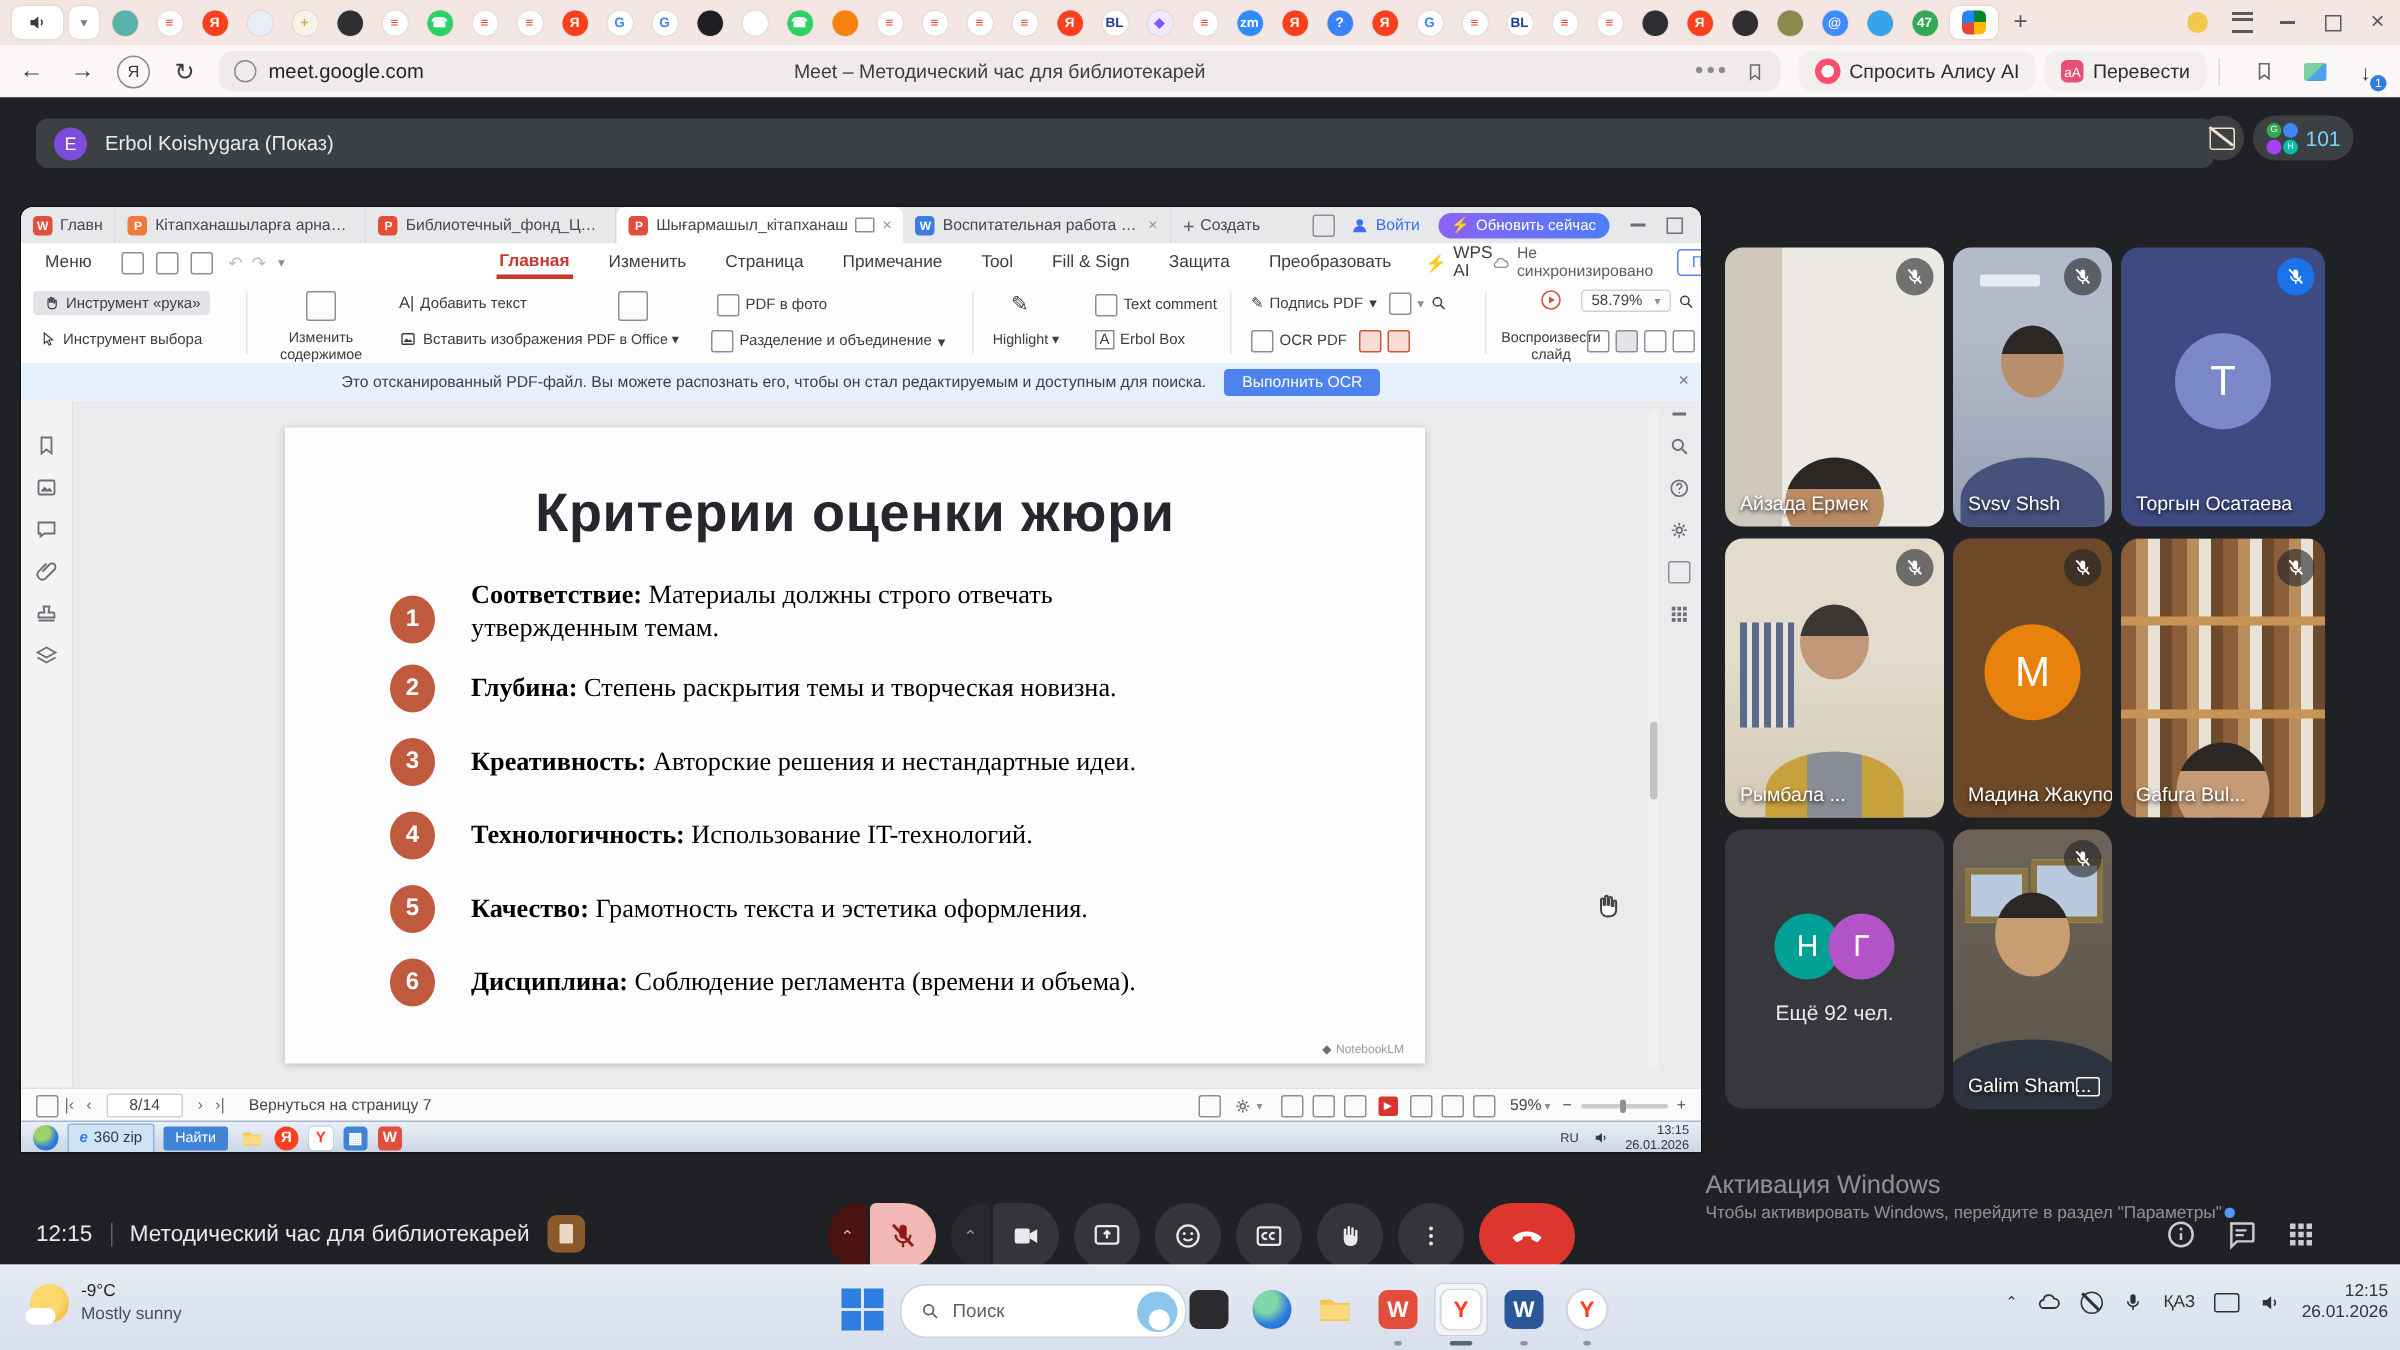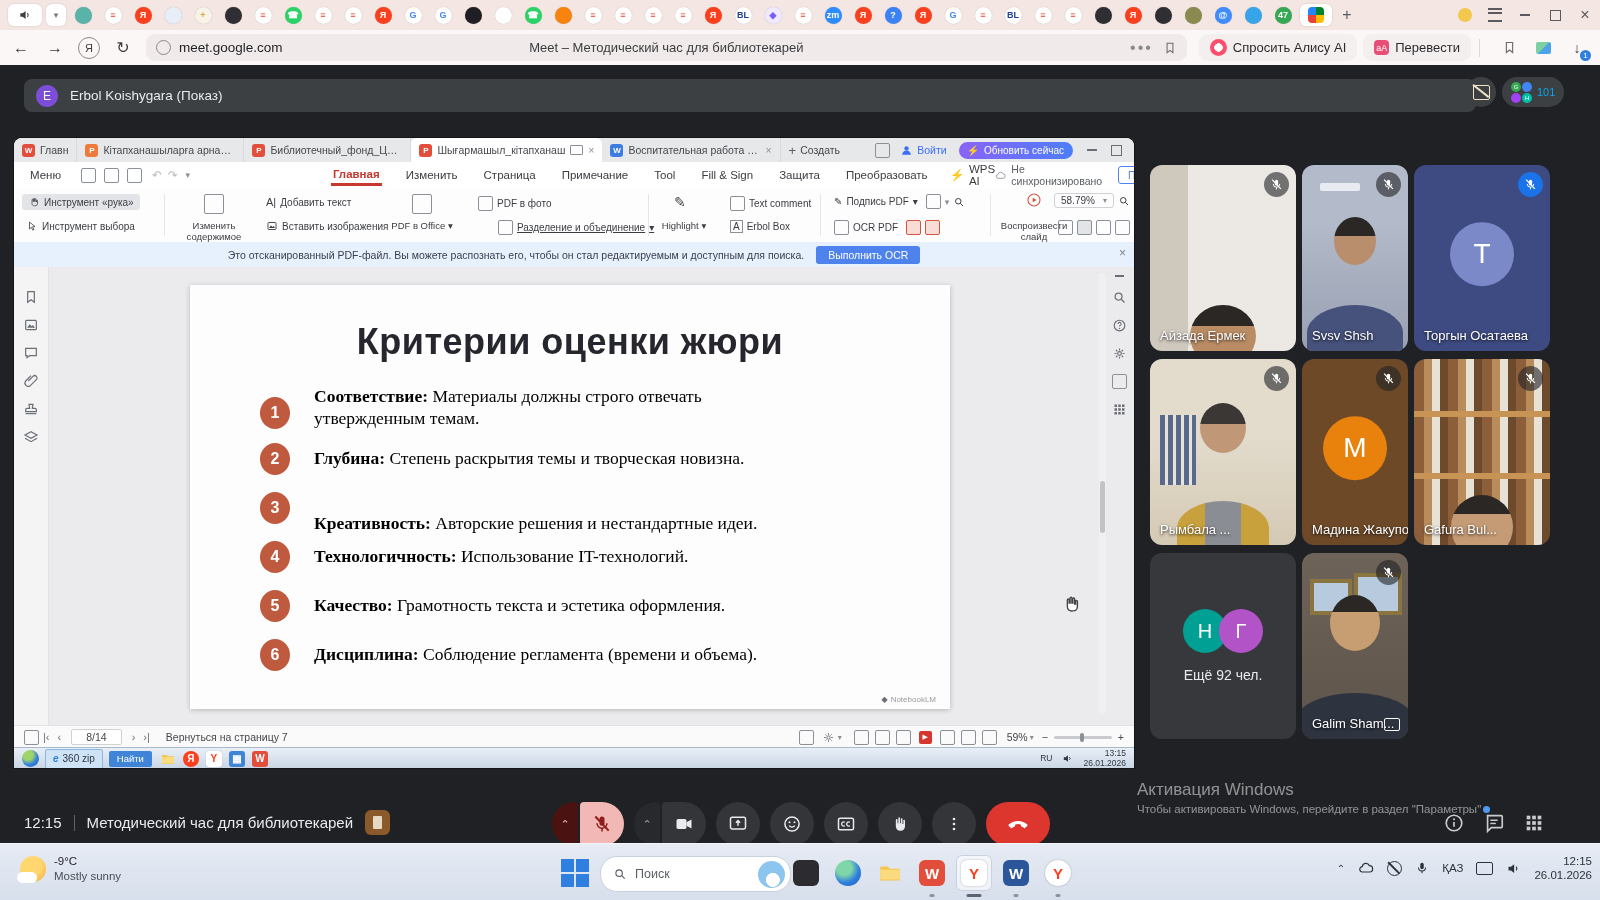--- a/index.html
+++ b/index.html
@@ -25,21 +25,21 @@
   .transl-ic{width:15px;height:15px;border-radius:4px;background:#e94e77;color:#fff;font-size:9px;display:flex;align-items:center;justify-content:center;}
   
   .meet{position:absolute;left:0;top:65px;width:1600px;height:778px;background:#202124;}
   .mhdr{position:absolute;left:24px;top:14px;width:1428px;height:33px;background:#3c4043;border-radius:8px;display:flex;align-items:center;padding:0 12px;gap:12px;}
   .mav{width:22px;height:22px;border-radius:50%;background:#7c4dd8;color:#fff;font-size:12px;display:flex;align-items:center;justify-content:center;}
   .mname{color:#e8eaed;font-size:13.5px;}
   .gridoff{position:absolute;left:1466px;top:12px;width:30px;height:30px;border-radius:50%;background:#3c4043;display:flex;align-items:center;justify-content:center;}
   .cntpill{position:absolute;left:1502px;top:12px;height:30px;border-radius:15px;background:#3c4043;display:flex;align-items:center;gap:5px;padding:0 9px;}
   .ca-grid{display:grid;grid-template-columns:10px 10px;grid-gap:1px;}
   .ca{width:10px;height:10px;border-radius:50%;color:#fff;font-size:6px;display:flex;align-items:center;justify-content:center;}
-  .cnt{color:#0ea5e9;font-size:11px;}
+  .cnt{color:#7dd3fc;font-size:14px;}
   
   .win{position:absolute;left:14px;top:73px;width:1120px;height:630px;background:#fff;border-radius:8px 8px 0 0;box-shadow:0 0 0 1px rgba(0,0,0,.35);overflow:hidden;}
   .dtabs{position:absolute;left:0;top:0;width:1120px;height:24px;background:#e7e8ea;display:flex;align-items:center;font-size:10.5px;color:#46484d;}
   .dtab{height:24px;display:flex;align-items:center;gap:5px;padding:0 8px;border-right:1px solid #d8d9dc;white-space:nowrap;overflow:hidden;}
   .dtab.active{background:#fff;border-radius:6px 6px 0 0;border-right:none;}
   .dico{width:13px;height:13px;border-radius:3px;color:#fff;font-size:8px;font-weight:bold;display:flex;align-items:center;justify-content:center;flex:0 0 auto;}
   .lbl{max-width:132px;overflow:hidden;text-overflow:ellipsis;}
   .updbtn{height:17px;border-radius:9px;background:linear-gradient(90deg,#8a63f8,#4d7df9);color:#fff;font-size:10px;display:flex;align-items:center;padding:0 9px;gap:4px;}
   .menubar{position:absolute;left:0;top:24px;width:1120px;height:26px;background:#fff;border-bottom:1px solid #e4e4e6;display:flex;align-items:center;font-size:11.5px;color:#3b3d42;}
   .rtab{margin:0 11px;padding:3px 2px;white-space:nowrap;}
@@ -612,21 +612,21 @@
       <div class="trow" style="left:398px;top:6px;">
           <span class="ph" style="width:18px;height:18px;"></span>
         </div>
       <div class="bigt" style="left:366px;top:32px;"><span>PDF в Office</span> ▾</div>
       <div class="trow" style="left:460px;top:6px;">
         <div class="tbtn">
             <span class="ph"></span>
             <span>PDF в фото</span>
           </div>
       </div>
-      <div class="trow" style="left:480px;top:30px;text-decoration:underline;">
+      <div class="trow" style="left:456px;top:30px;">
         <div class="tbtn"><span class="ph"></span><span>Разделение и объединение</span> ▾</div>
       </div>
       <div class="vsep" style="left:634px;"></div>
 
       <div class="trow" style="left:660px;top:6px;">
           <span style="font-size:14px;">✎</span>
         </div>
       <div class="bigt" style="left:628px;top:32px;"><span>Highlight</span> ▾</div>
       <div class="trow" style="left:712px;top:6px;">
         <div class="tbtn">
@@ -721,21 +721,21 @@
         <div class="srow" style="top:100px;">
           <span class="snum" style="top:12px;">1</span>
           <p class="stxt" style="top:0;margin:0;width:466px;"><b>Соответствие:</b><span> Материалы должны строго отвечать утвержденным темам.</span></p>
         </div>
         <div class="srow" style="top:162px;">
           <span class="snum" style="top:-4px;">2</span>
           <p class="stxt" style="top:0;margin:0;"><b>Глубина:</b><span> Степень раскрытия темы и творческая новизна.</span></p>
         </div>
         <div class="srow" style="top:211px;">
           <span class="snum" style="top:-4px;">3</span>
-          <p class="stxt" style="top:16px;margin:0;font-family:Liberation Serif, serif;"><b>Креативность:</b><span> Авторские решения и нестандартные идеи.</span></p>
+          <p class="stxt" style="top:0;margin:0;font-family:Liberation Serif, serif;"><b>Креативность:</b><span> Авторские решения и нестандартные идеи.</span></p>
         </div>
         <div class="srow" style="top:260px;">
           <span class="snum" style="top:-4px;">4</span>
           <p class="stxt" style="top:0;margin:0;"><b>Технологичность:</b><span> Использование IT-технологий.</span></p>
         </div>
         <div class="srow" style="top:309px;">
           <span class="snum" style="top:-4px;">5</span>
           <p class="stxt" style="top:0;margin:0;"><b>Качество:</b><span> Грамотность текста и эстетика оформления.</span></p>
         </div>
         <div class="srow" style="top:358px;">

